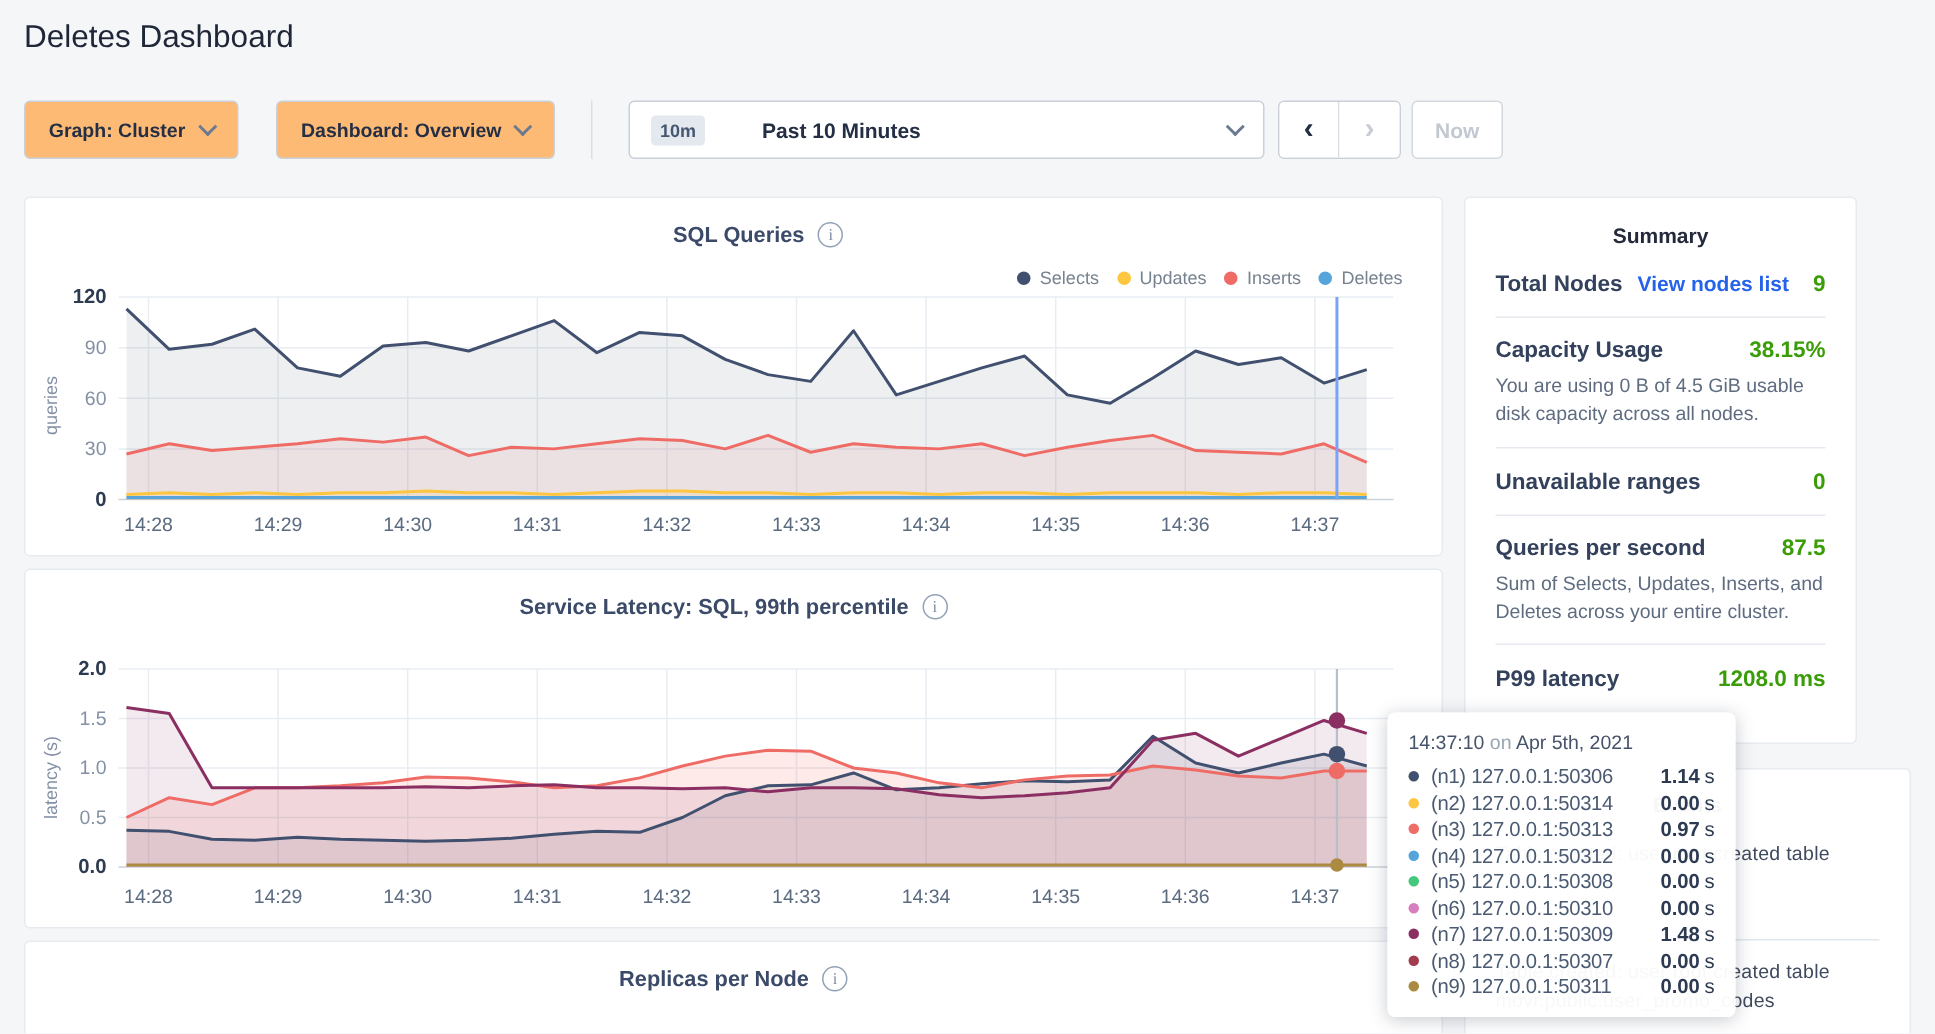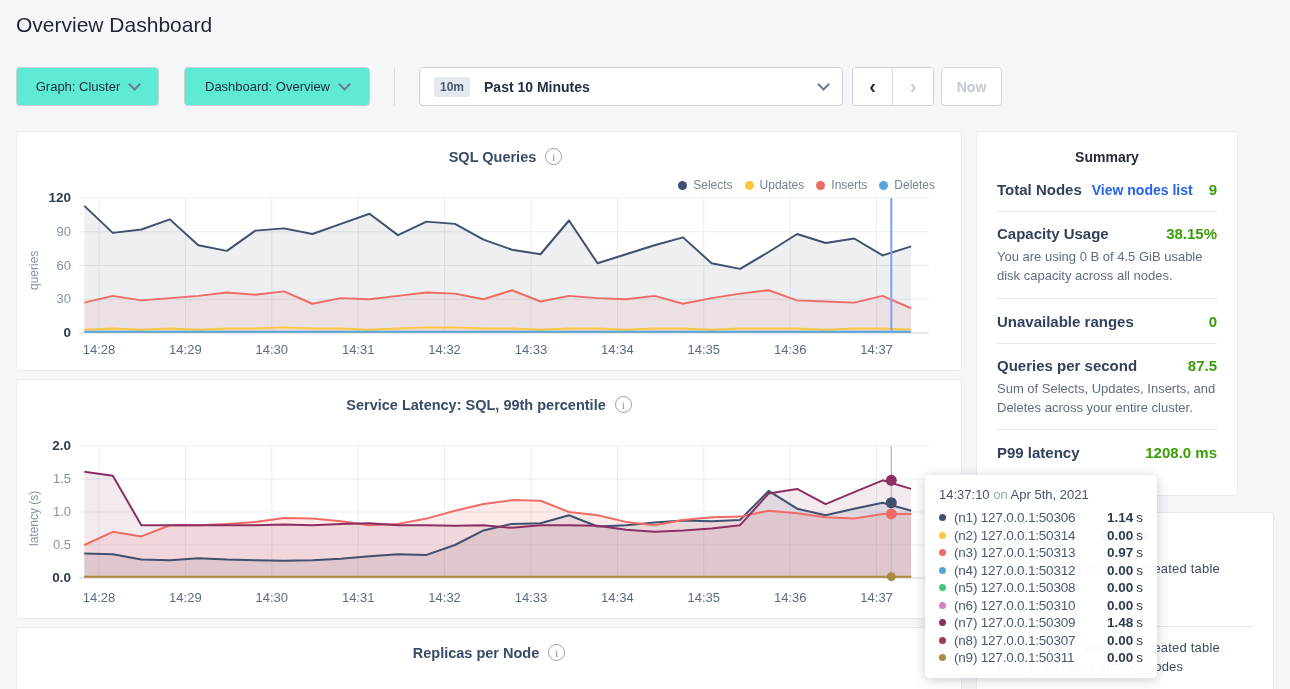--- a/index.html
+++ b/index.html
@@ -2,30 +2,30 @@
 <html><head>
 <meta charset="utf-8">
 <style>
   html,body{margin:0;padding:0;background:#f5f6f8;}
   .page{position:relative;width:1290px;height:689px;background:#f5f6f8;overflow:hidden;
         font-family:"Liberation Sans","DejaVu Sans",sans-serif;color:#242a3c;}
   .page-title{position:absolute;left:16px;top:13px;font-size:21px;font-weight:400;color:#1f2637;margin:0;}
 
   
   .controls{position:absolute;left:16px;top:67px;height:39px;display:flex;align-items:stretch;}
-  .ctl-btn{display:flex;align-items:center;justify-content:center;gap:10px;background:#5eead4;
-           border:1px solid #c9d0d9;border-radius:4px;font-size:13px;font-weight:400;color:#242f45;
+  .ctl-btn{display:flex;align-items:center;justify-content:center;gap:10px;background:#fdba74;
+           border:1px solid #c9d0d9;border-radius:4px;font-size:13px;font-weight:700;color:#242f45;
            box-sizing:border-box;cursor:pointer;}
   .graph-btn{width:143px;}
   .dash-btn{width:186px;margin-left:25px;}
   .chev{width:7px;height:7px;border-right:2px solid #6b7a90;border-bottom:2px solid #6b7a90;
         transform:rotate(45deg);margin-top:-4px;display:inline-block;}
   .vdiv{width:1px;background:#dadfe6;margin:0 24px;}
   .time-picker{width:424px;display:flex;align-items:center;background:#fff;border:1px solid #c9d0d9;
-               border-radius:4px;box-sizing:border-box;padding:0 14px;cursor:pointer;}
+               border-radius:4px;box-sizing:border-box;padding:0 14px;cursor:pointer;gap:24px;}
   .range-badge{background:#e4e9f0;color:#475872;font-size:12px;font-weight:700;border-radius:3px;
                padding:3px 6px;}
   .range-label{margin-left:14px;font-size:14px;font-weight:700;color:#242f45;}
   .time-picker .chev{margin-left:auto;}
   .pager{display:flex;margin-left:9px;border:1px solid #c9d0d9;border-radius:4px;background:#fff;overflow:hidden;}
   .pager button{width:40px;border:none;background:#fff;font-size:20px;font-weight:700;cursor:pointer;
                 display:flex;align-items:center;justify-content:center;padding:0;}
   .pager .prev{color:#242f45;border-right:1px solid #d7dce3;}
   .pager .next{color:#c9ced6;}
   .now-btn{margin-left:7px;width:61px;background:#fff;border:1px solid #d4d9e0;border-radius:4px;
@@ -83,21 +83,21 @@
   .tt-dot{width:7px;height:7px;border-radius:50%;margin-right:8px;flex:none;}
   .tt-label{color:#4a5a72;letter-spacing:-0.2px;}
   .tt-val{margin-left:auto;font-weight:700;color:#2c3a52;}
   .tt-unit{margin-left:3px;color:#2c3a52;}
 </style>
 </head>
 <body>
 
 <div class="page">
 
-  <h1 class="page-title">Overview Dashboard</h1>
+  <h1 class="page-title">Deletes Dashboard</h1>
 
   <div class="controls">
     <button class="ctl-btn graph-btn">
       <span>Graph: Cluster</span>
       <span class="chev"></span>
     </button>
     <button class="ctl-btn dash-btn">
       <span>Dashboard: Overview</span>
       <span class="chev"></span>
     </button>

